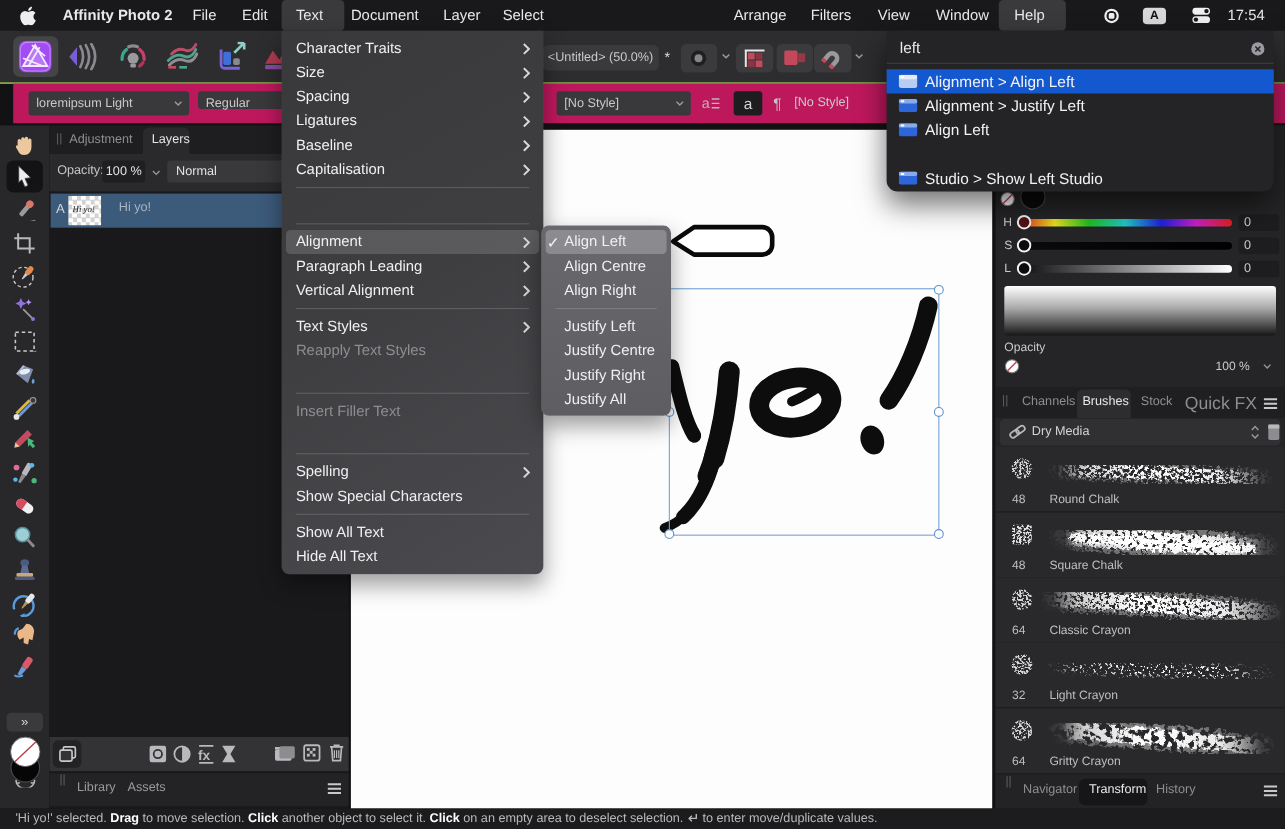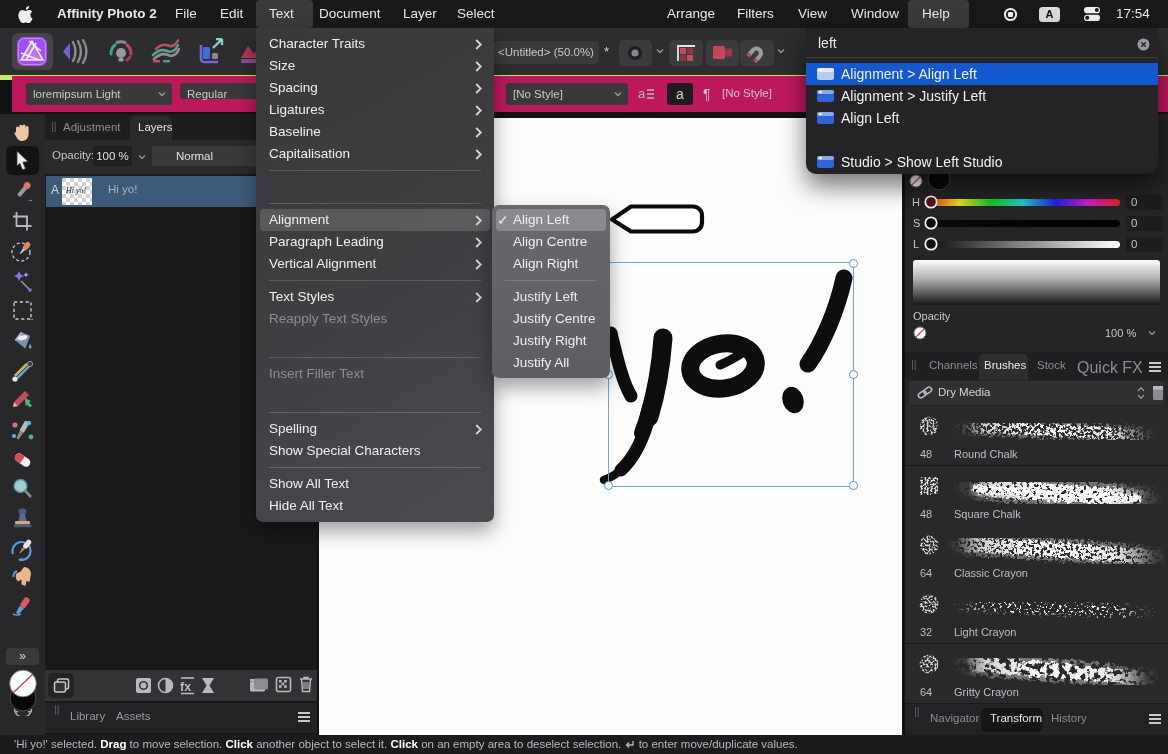--- a/index.html
+++ b/index.html
@@ -1,19 +1,19 @@
 <!DOCTYPE html>
 <html><head><meta charset="utf-8">
 <style>
 html,body{margin:0;padding:0;width:1168px;height:754px;overflow:hidden;background:#121214;font-family:"Liberation Sans",sans-serif;-webkit-font-smoothing:antialiased}
 .abs{position:absolute}
 .tx{position:absolute;white-space:nowrap}
 #menubar{position:absolute;left:0;top:0;width:1168px;height:44px;background:#19191b;color:#e9e9eb;font-size:13.5px}
 #menubar .mi{position:absolute;top:0;height:28px;line-height:28px}
-#toolbar{position:absolute;left:0;top:28px;width:1168px;height:47px;background:#2d2d2f;border-bottom:5px solid #bef264}
+#toolbar{position:absolute;left:0;top:28px;width:1168px;height:47px;background:#2d2d2f;border-bottom:1px solid #bef264}
 #contextbar{position:absolute;left:12px;top:76px;width:1168px;height:36px;background:#be185d}
 .inbox{position:absolute;background:#1d1d1f;border-radius:3px;color:#c9c9cb;font-size:11.5px}
 #toolscol{position:absolute;left:0;top:114px;width:45px;height:621px;background:#28282a}
 #layerspanel{position:absolute;left:45px;top:114px;width:272px;height:621px;background:#19191b}
 #canvas{position:absolute;left:319px;top:118px;width:583px;height:617px;background:#fdfdfd}
 #rightpanel{position:absolute;left:905px;top:114px;width:263px;height:621px;background:#252527}
 #statusbar{position:absolute;left:0;top:735px;width:1168px;height:19px;background:#1c1c1e;color:#b9b9bd;font-size:11.5px;line-height:19px}
 .menu{position:absolute;color:#f0f0f2;font-size:13.5px;box-shadow:0 9px 20px rgba(0,0,0,.38)}
 .menu .it{position:absolute;left:0;width:100%;height:22px;line-height:22px}
 .menu .it .lbl{position:absolute;left:13px}
@@ -274,21 +274,21 @@
 <div class="abs" style="left:85px;top:2px;width:42px;height:24px;background:#2a2a2c;border-radius:5px 5px 0 0"></div>
 <span class="tx" style="left:6px;top:6px;color:#606064;font-size:11px">||</span>
 <span class="tx" style="left:18px;top:6.5px;color:#8e8e92;font-size:11.5px">Adjustment</span>
 <span class="tx" style="left:93px;top:6.5px;color:#e6e6e8;font-size:11.5px">Layers</span>
 <div class="abs" style="left:0;top:26px;width:272px;height:34px;background:#2a2a2c"></div>
 <span class="tx" style="left:7px;top:35px;color:#c5c5c7;font-size:11.5px">Opacity:</span>
 <div class="inbox" style="left:48px;top:32px;width:39px;height:20px;line-height:20px;text-align:center;background:#1f1f21;color:#e2e2e4">100 %</div>
 <svg class="abs" style="left:93px;top:40px" width="8" height="6" viewBox="0 0 8 6">
       <path d="M1 1.5 L4 4.5 L7 1.5" stroke="#9a9a9e" stroke-width="1.2" fill="none"></path>
     </svg>
-<div class="abs" style="left:107px;top:32px;width:158px;height:20px;background:#39393b;border-radius:3px;color:#e2e2e4;font-size:11.5px;line-height:20px"><span style="margin-left:24px">Normal</span></div>
+<div class="abs" style="left:107px;top:32px;width:158px;height:20px;background:#39393b;border-radius:3px;color:#e2e2e4;font-size:11.5px;line-height:20px"><span style="margin-left:8px">Normal</span></div>
 <div class="abs" style="left:1px;top:62px;width:271px;height:31px;background:#3c5a7a"></div>
 <span class="tx" style="left:6px;top:69px;color:#cfd6df;font-size:12px">A</span>
 <div class="abs" style="left:17px;top:64px;width:30px;height:27px;background:conic-gradient(#fff 0 25%,#d2d2d2 0 50%,#fff 0 75%,#d2d2d2 0) 0 0/8px 8px;border-radius:1px"></div>
 <svg class="abs" style="left:17px;top:64px" width="30" height="27" viewBox="0 0 30 27">
       <text x="4" y="15" font-family="Liberation Serif" font-style="italic" font-size="8" fill="#222">Hi yo!</text>
     </svg>
 <span class="tx" style="left:63px;top:69px;color:#a9b4c2;font-size:11.5px">Hi yo!</span>
 <div class="abs" style="left:0;top:556px;width:272px;height:31px;background:#333335"></div>
 <div class="abs" style="left:3px;top:559px;width:26px;height:25px;background:#232325;border-radius:5px"></div>
 <svg class="abs" style="left:8px;top:564px" width="17" height="16" viewBox="0 0 17 16">

